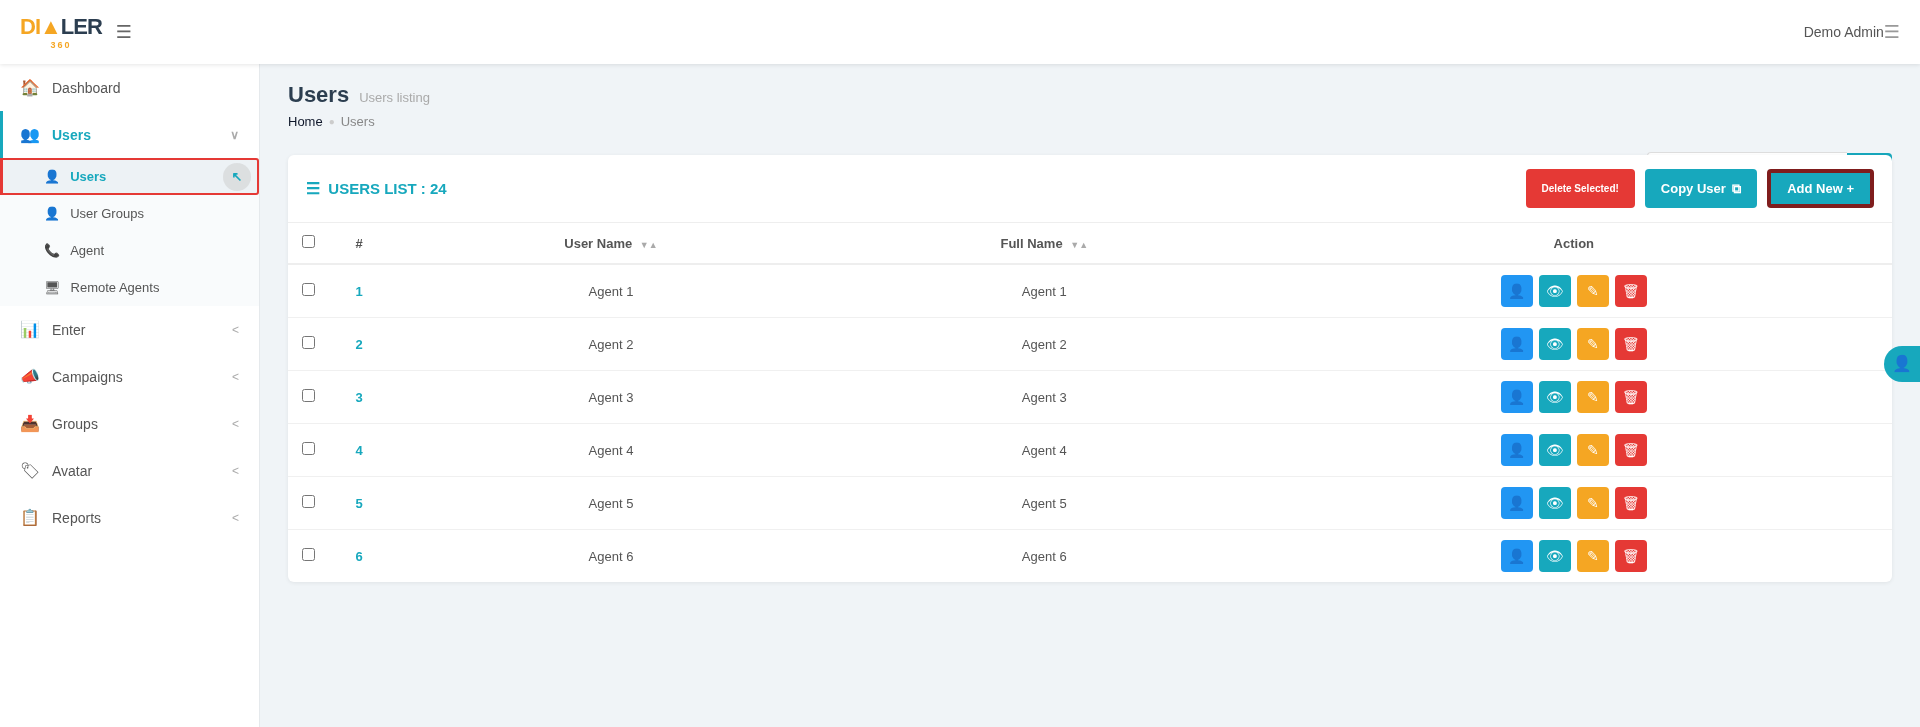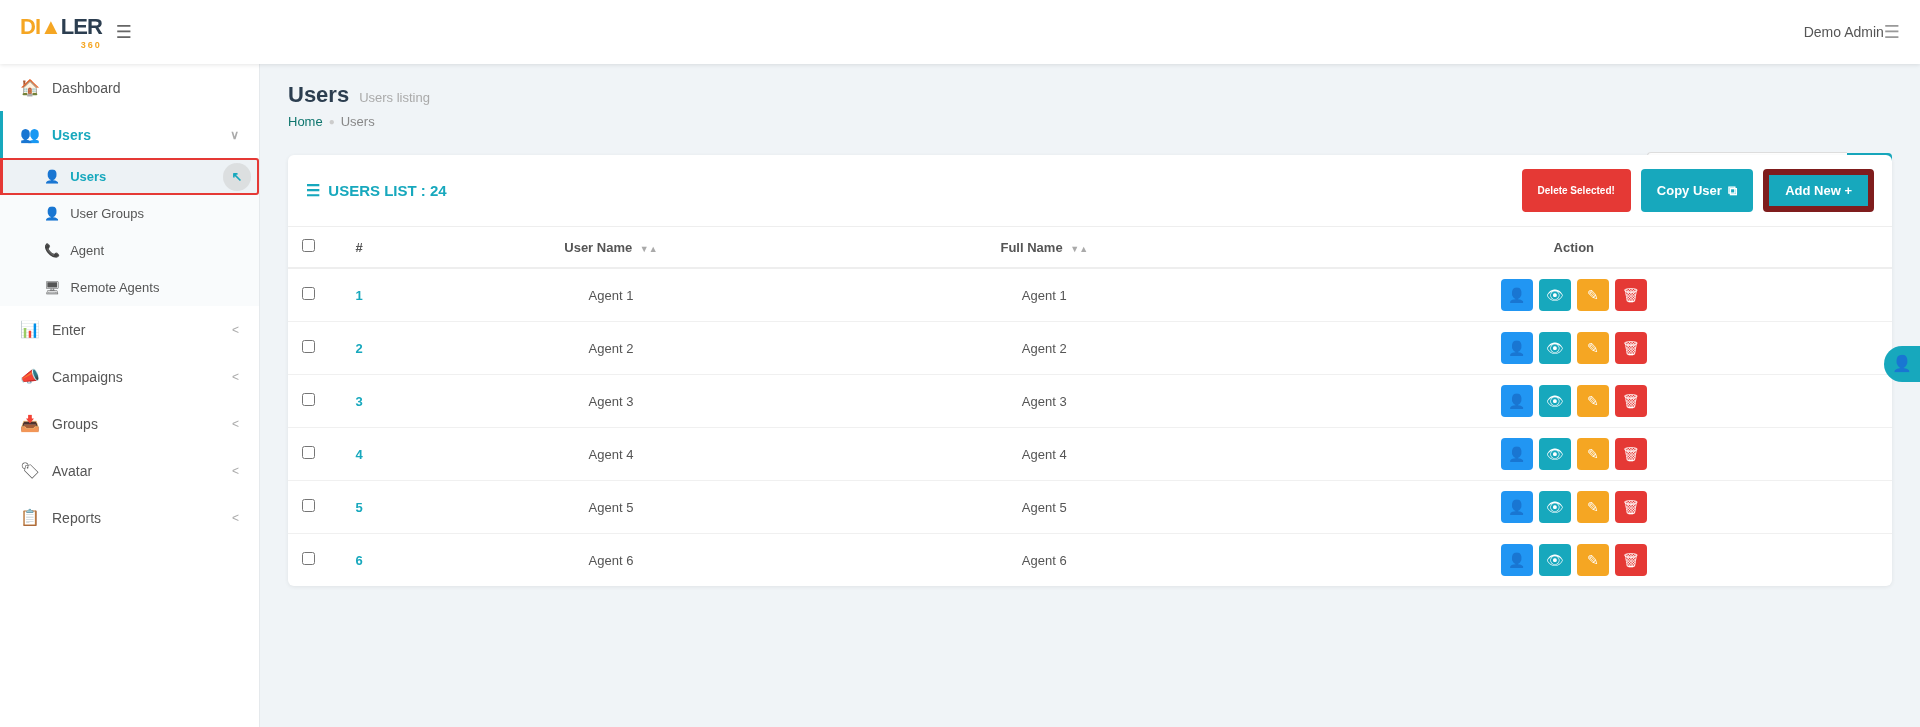--- a/index.html
+++ b/index.html
@@ -21,21 +21,21 @@
       display: flex;
       align-items: center;
       gap: 14px;
     }
     .logo {
       font-size: 22px;
       font-weight: 900;
       color: #2c3e50;
       letter-spacing: -1px;
     }
-    .logo span { color: #f5a623; text-align: right; }
+    .logo span { color: #f5a623; }
     .logo-sub { font-size: 9px; color: #999; display: block; text-align: center; letter-spacing: 2px; }
     .hamburger-icon {
       font-size: 18px;
       color: #666;
       cursor: pointer;
     }
     .top-right {
       display: flex;
       align-items: center;
       color: #555;
@@ -154,21 +154,21 @@
     }
     .breadcrumb {
       display: flex;
       align-items: center;
       gap: 6px;
       font-size: 13px;
       color: #888;
     }
     .breadcrumb .sep { color: #ccc; font-size: 10px; }
     .breadcrumb .current { color: #888; }
-    .breadcrumb .link { color: #0f766e; cursor: pointer; }
+    .breadcrumb .link { color: #0f172a; cursor: pointer; }
 
     
     .search-bar {
       position: absolute;
       right: 28px;
       top: 88px;
       display: flex;
       align-items: center;
       gap: 0;
     }
@@ -246,21 +246,21 @@
       cursor: pointer;
       font-size: 13px;
       font-weight: 600;
       display: flex;
       align-items: center;
       gap: 6px;
     }
     .btn-add {
       background: #17a8bd;
       color: #fff;
-      border: 6px solid #7f1d1d;
+      border: 4px solid #7f1d1d;
       padding: 8px 16px;
       border-radius: 4px;
       cursor: pointer;
       font-size: 13px;
       font-weight: 600;
       display: flex;
       align-items: center;
       gap: 4px;
     }
 

